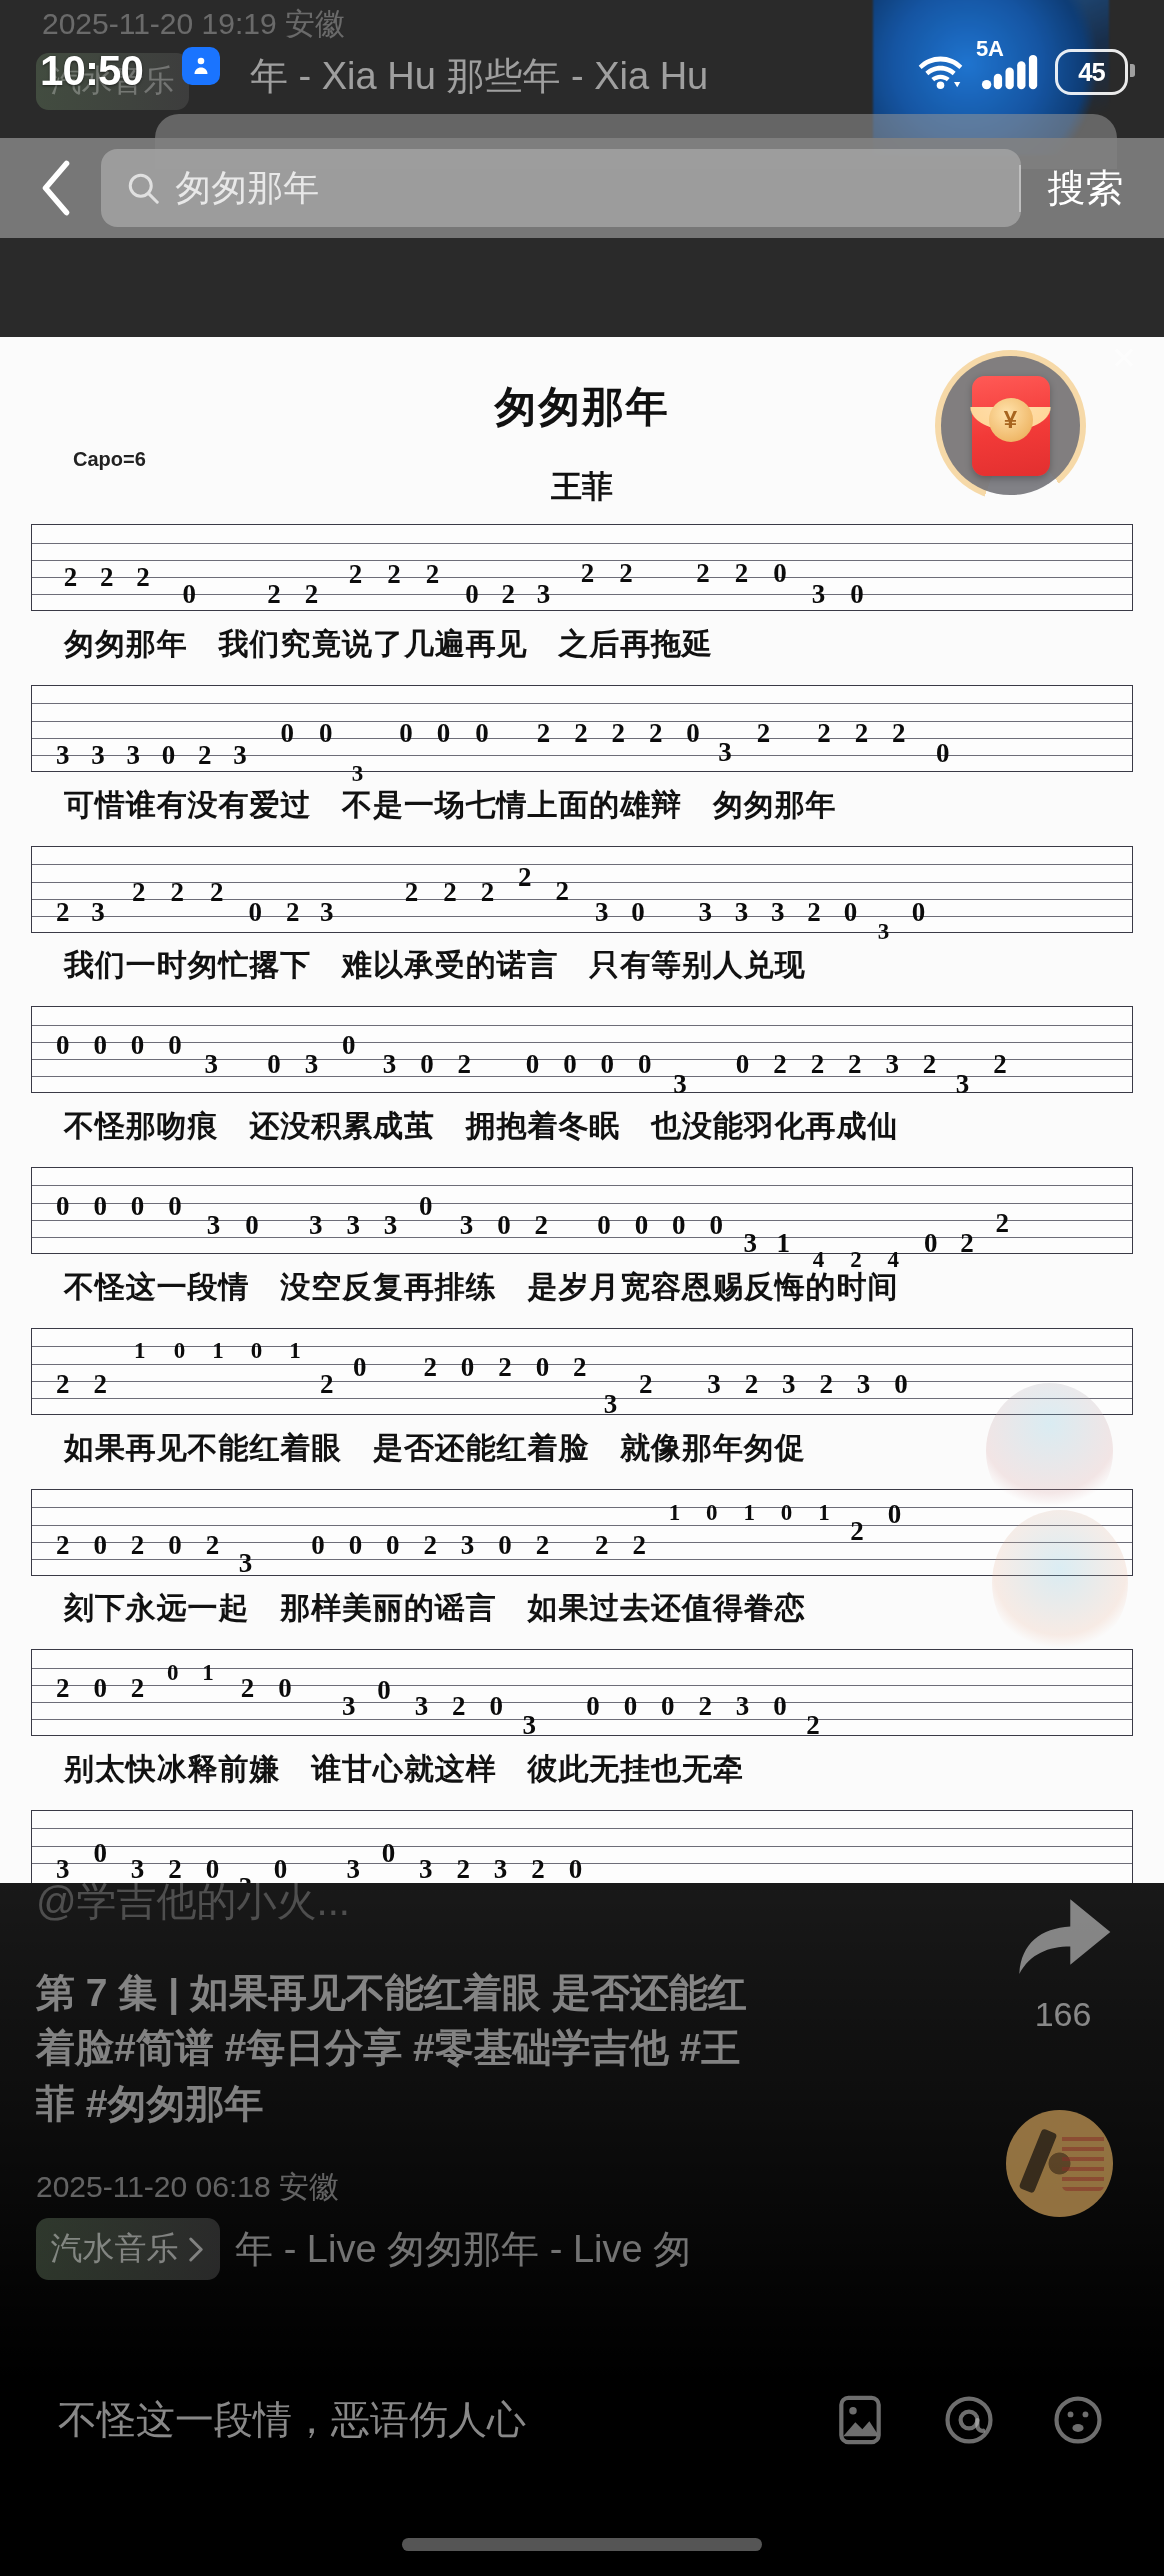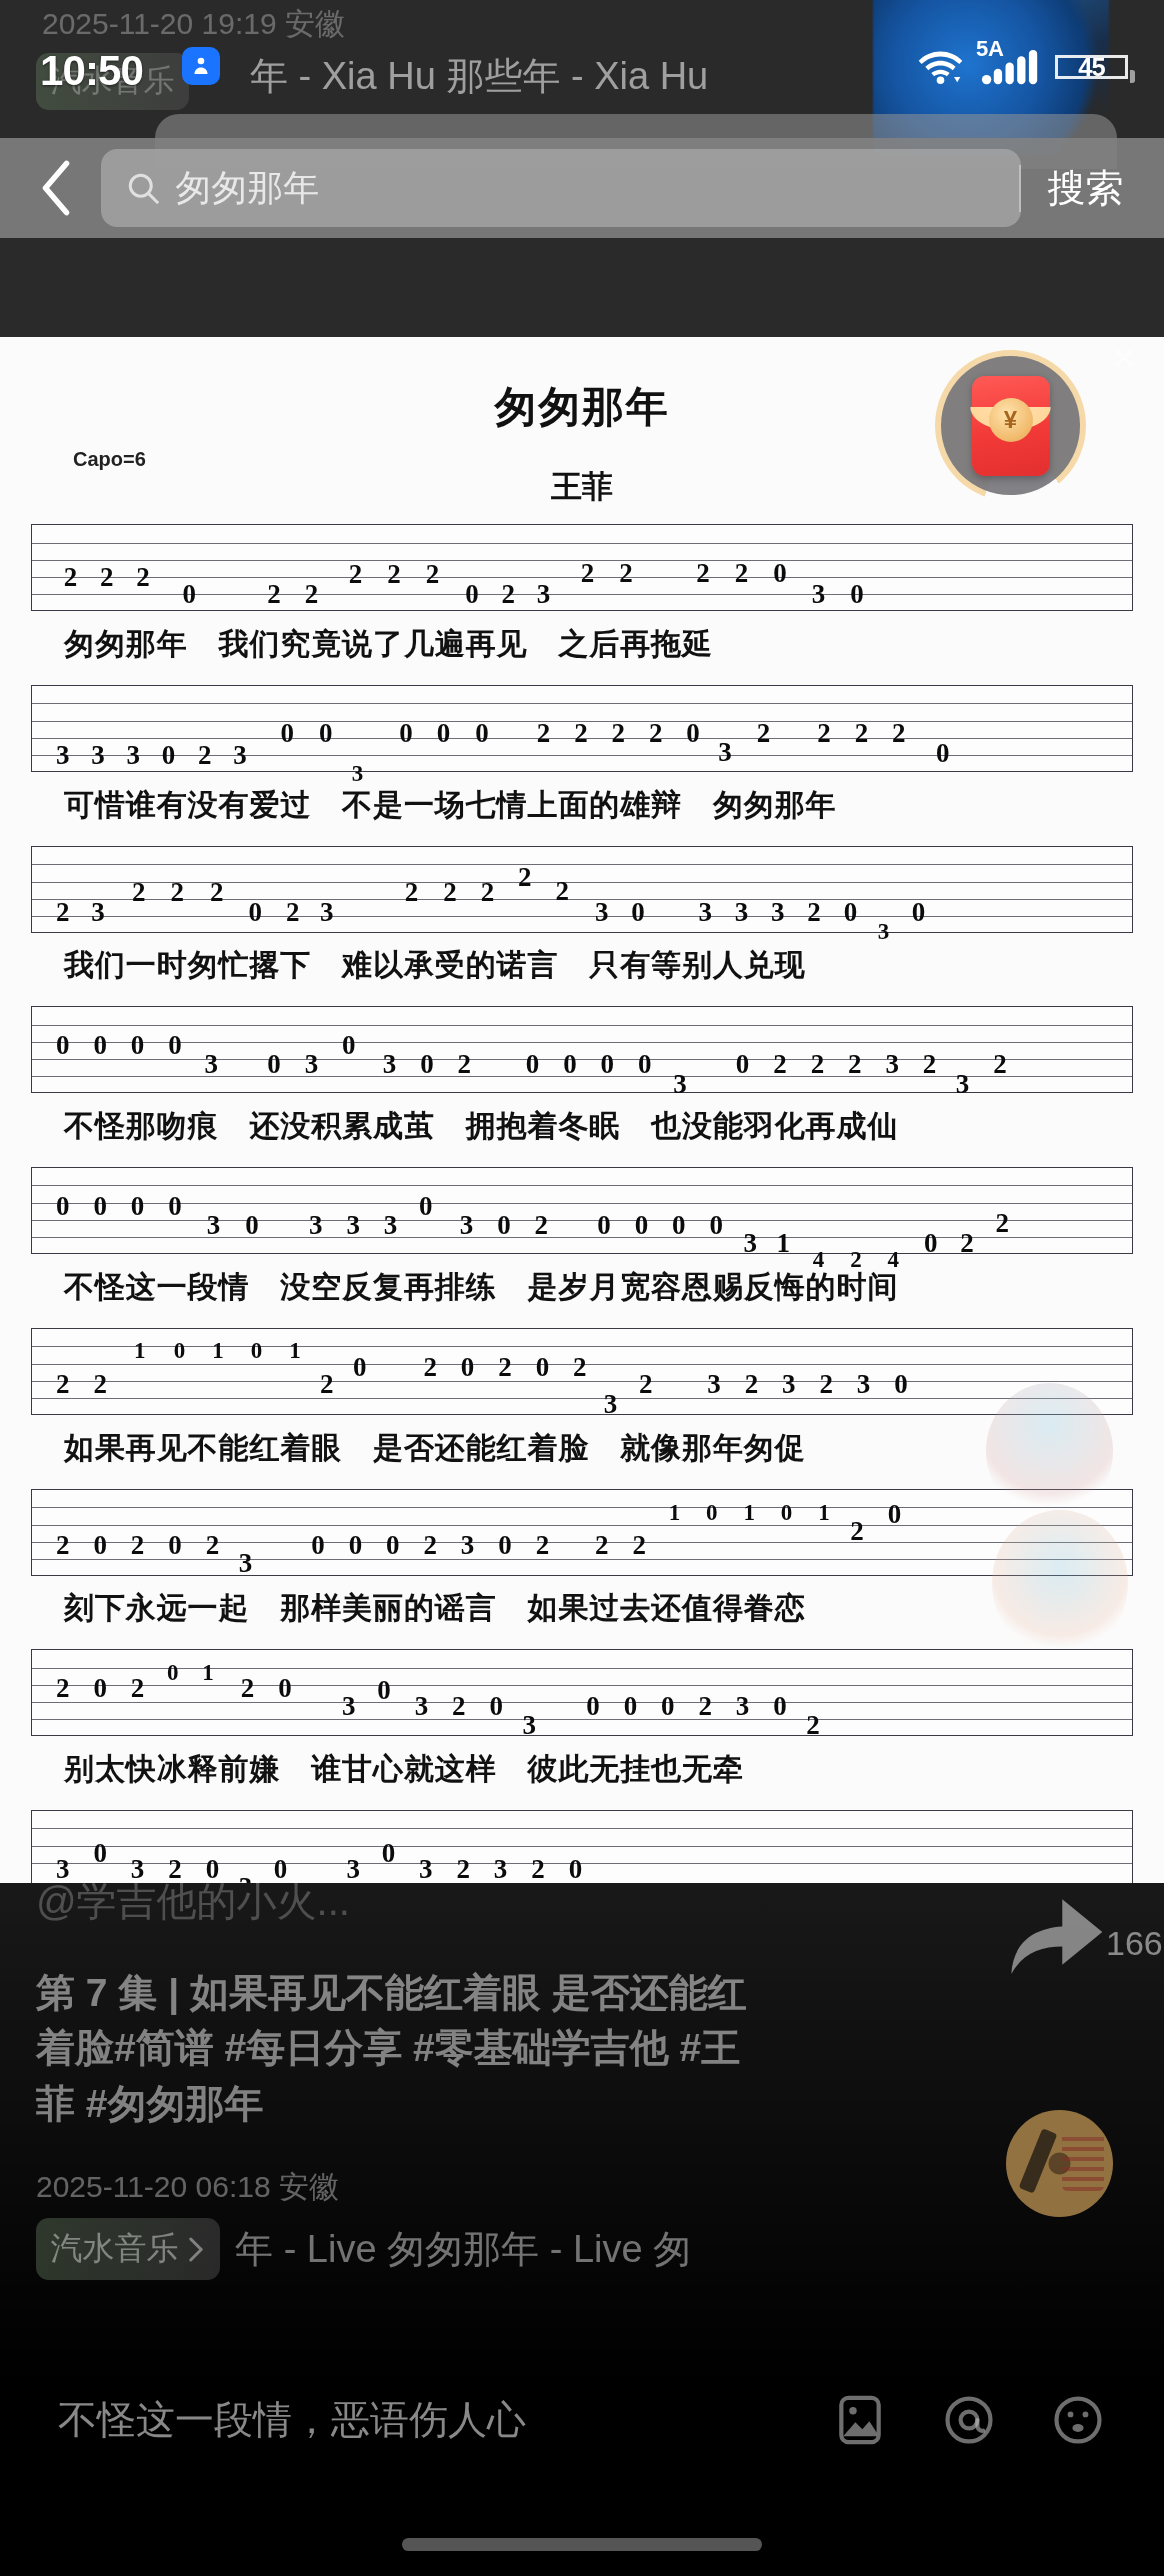--- a/index.html
+++ b/index.html
@@ -63,23 +63,23 @@
   }
   .sb-right {
     position: absolute; right: 36px; top: 49px;
     display: flex; align-items: center; gap: 16.4px;
   }
   .sb-net-label {
     position: absolute; right: 160px; top: 36px;
     color:#fff; font-size: 22px; font-weight: 700;
   }
   .battery {
-    width: 73px; height: 24px;
+    width: 73px; height: 46px;
     border: 3.6px solid rgba(255,255,255,.9);
-    border-radius: 0;
+    border-radius: 16px;
     display:flex; align-items:center; justify-content:center;
     position: relative;
   }
   .battery::after {
     content:''; position:absolute; right:-10px; top: 12px;
     width:5.5px; height:12.7px; border-radius:0 2.7px 2.7px 0;
     background: rgba(255,255,255,.55);
   }
   .battery span { color:#fff; font-size: 25.5px; font-weight: 700; letter-spacing:-0.9px;}
 
@@ -286,21 +286,21 @@
   .music-chip span { color: rgba(235,235,235,.45); font-size: 32px; white-space:nowrap;}
   .music-marquee {
     color: rgba(235,235,235,.48); font-size: 38px; white-space: nowrap;
   }
 
   
   .rail {
     position: absolute; right: 42px; top: 1892px;
     z-index: 24;
     width: 118px;
-    display:flex; flex-direction:row; align-items:center;
+    display:flex; flex-direction:column; align-items:center;
   }
   .rail .count {
     color: rgba(235,235,235,.55); font-size: 34px; margin-top: 9px;
   }
   .disc {
     position: absolute; right: 51px; top: 2110px;
     width: 107px; height: 107px; border-radius: 50%;
     z-index: 24;
     background:
       radial-gradient(circle at 50% 50%, #7a5a32 0 14%, #c79a56 15% 100%);

